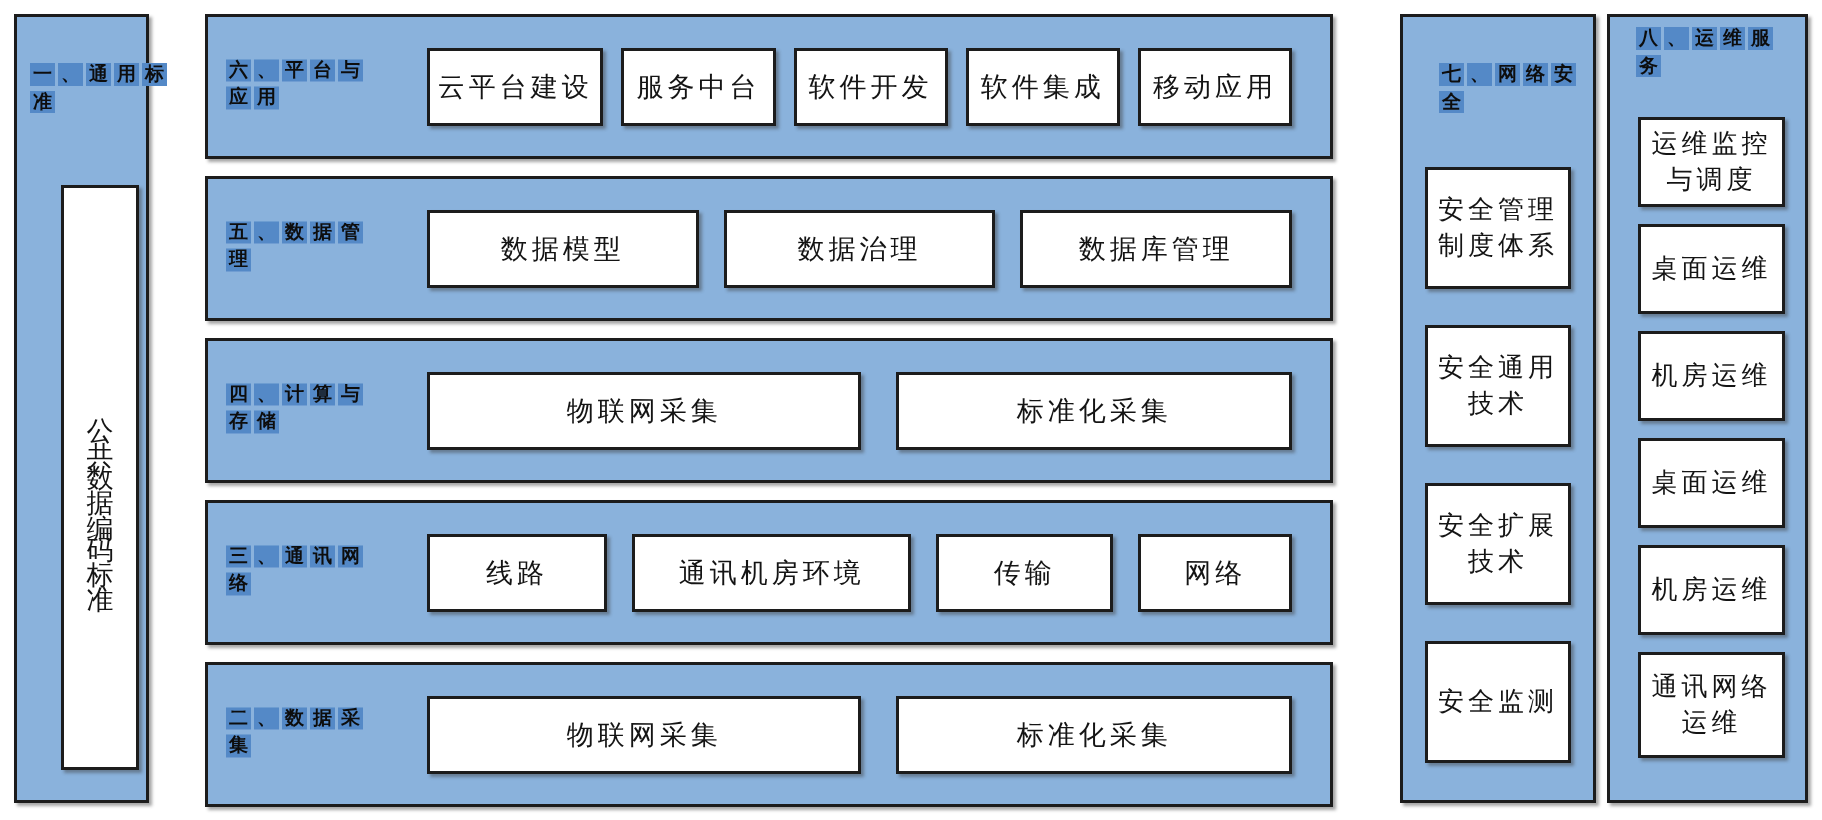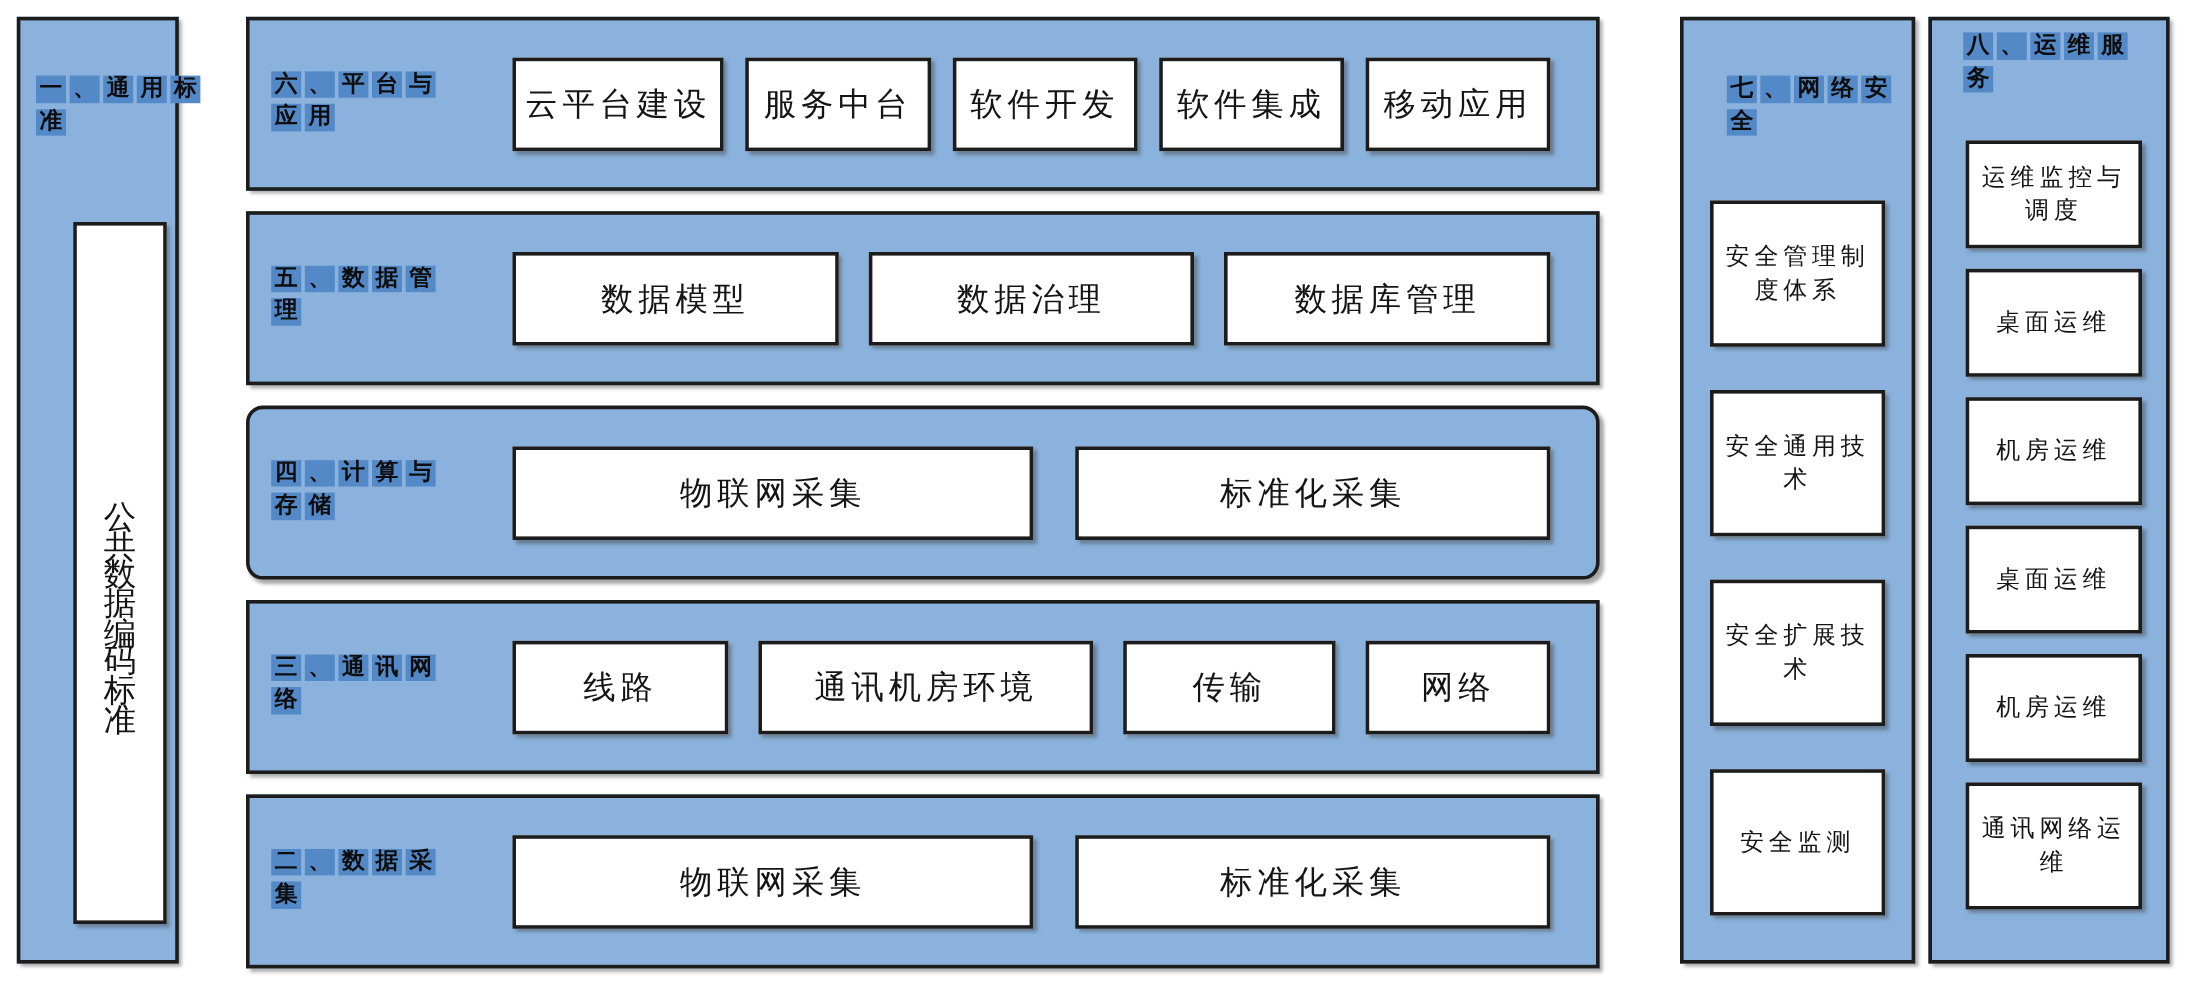--- a/index.html
+++ b/index.html
@@ -82,21 +82,21 @@
     padding-top:28px;
   }
 
   
   .col-label{width:150px;}
   #sec-label{left:36px;top:46px;}
   #ops-label{left:26px;top:10px;}
   .col-stack{position:absolute;display:flex;flex-direction:column;}
   #sec-stack{left:22px;right:22px;top:150px;gap:36px;}
   #ops-stack{left:28px;right:20px;top:100px;gap:17px;}
-  .col-stack .wbox{font-size:20px;line-height:1.4;}
+  .col-stack .wbox{font-size:26px;line-height:1.4;}
   .col-stack .wbox span{display:inline-block;max-width:128px;}
   #sec-stack .wbox{height:122px;}
   #ops-stack .wbox{height:90px;}
   #ops-stack .wbox.tall{height:106px;}
 </style>
 </head>
 <body>
 
 <div id="stage">
 
@@ -118,21 +118,21 @@
 
   <div class="panel mid-row" id="row-5" style="top:176px;">
     <div class="sec-label row-label hl-chars"><span class="hl-ch">五</span><span class="hl-ch">、</span><span class="hl-ch">数</span><span class="hl-ch">据</span><span class="hl-ch">管</span><span class="hl-ch">理</span></div>
     <div class="row-boxes">
       <div class="wbox g100">数据模型</div>
       <div class="wbox g100">数据治理</div>
       <div class="wbox g100">数据库管理</div>
     </div>
   </div>
 
-  <div class="panel mid-row" id="row-4" style="top:338px;border-radius:14px;">
+  <div class="panel mid-row" id="row-4" style="top:338px;">
     <div class="sec-label row-label hl-chars"><span class="hl-ch">四</span><span class="hl-ch">、</span><span class="hl-ch">计</span><span class="hl-ch">算</span><span class="hl-ch">与</span><span class="hl-ch">存</span><span class="hl-ch">储</span></div>
     <div class="row-boxes">
       <div class="wbox g110">物联网采集</div>
       <div class="wbox g100">标准化采集</div>
     </div>
   </div>
 
   <div class="panel mid-row" id="row-3" style="top:500px;">
     <div class="sec-label row-label hl-chars"><span class="hl-ch">三</span><span class="hl-ch">、</span><span class="hl-ch">通</span><span class="hl-ch">讯</span><span class="hl-ch">网</span><span class="hl-ch">络</span></div>
     <div class="row-boxes">

